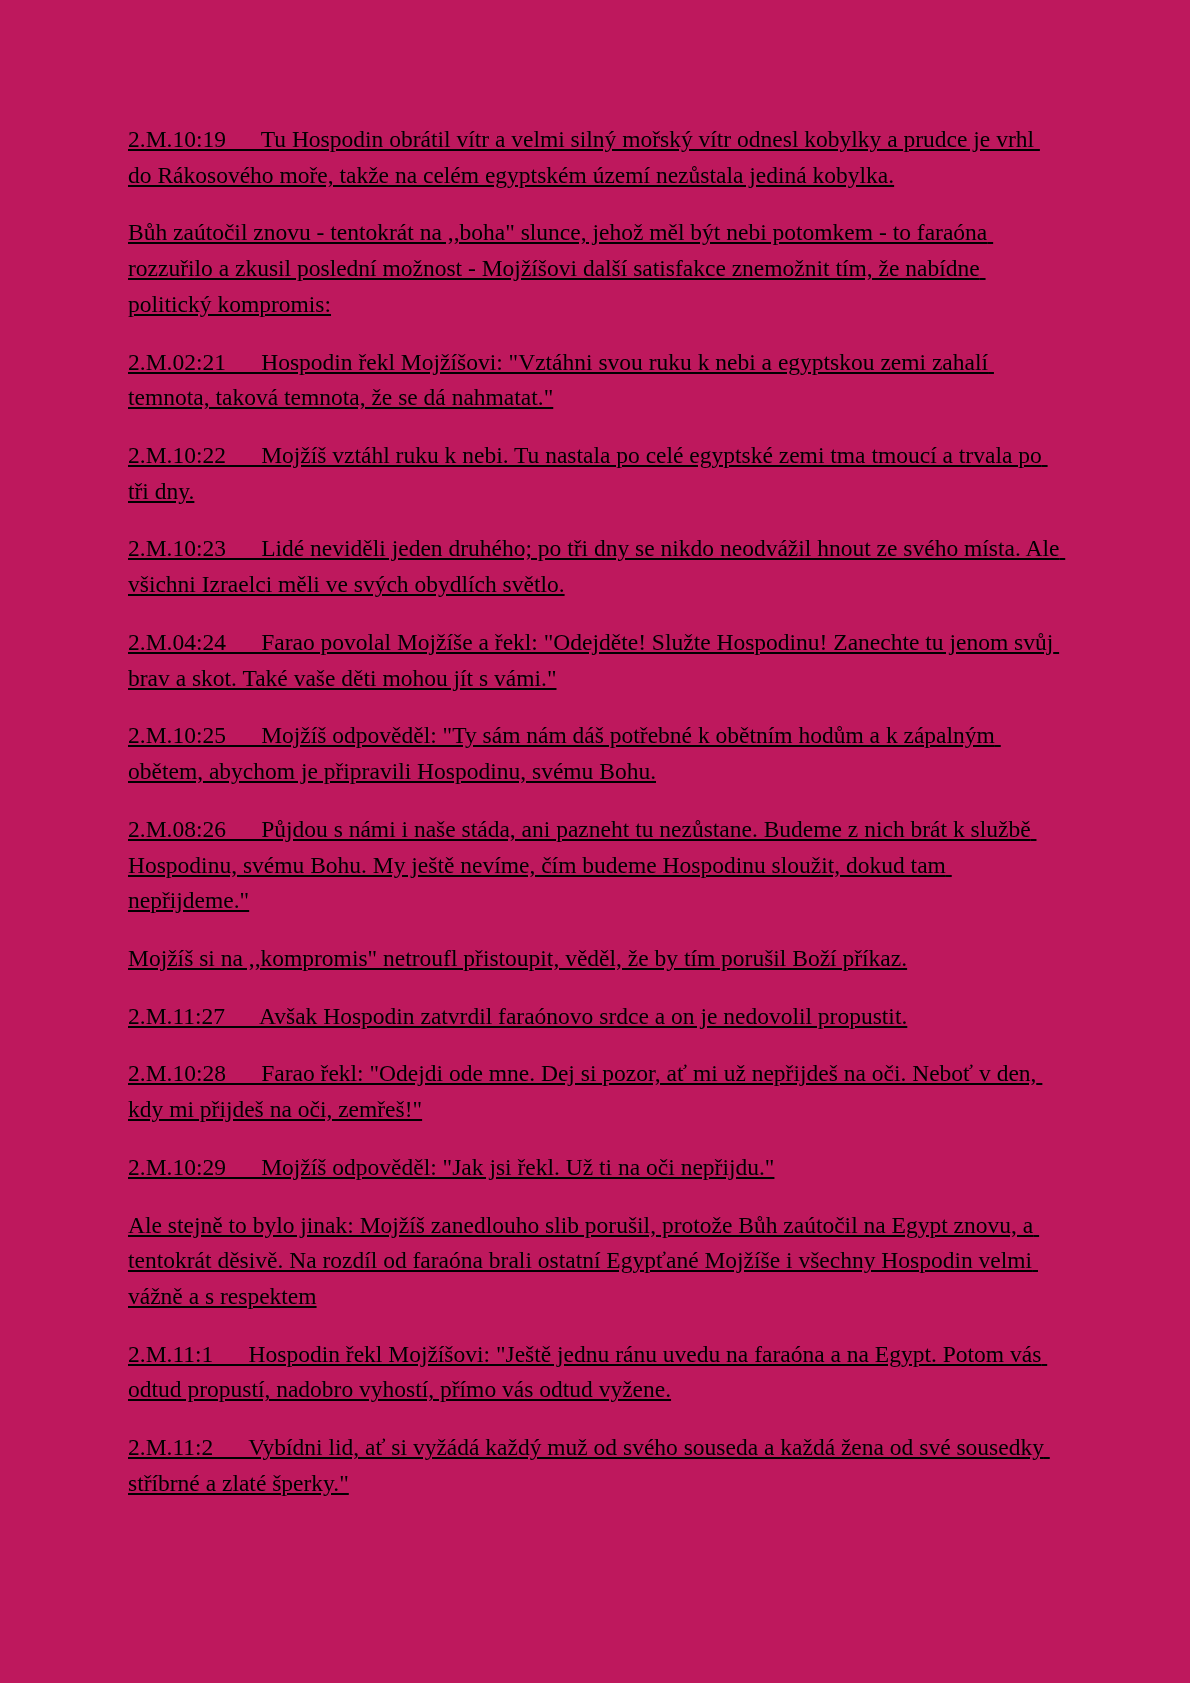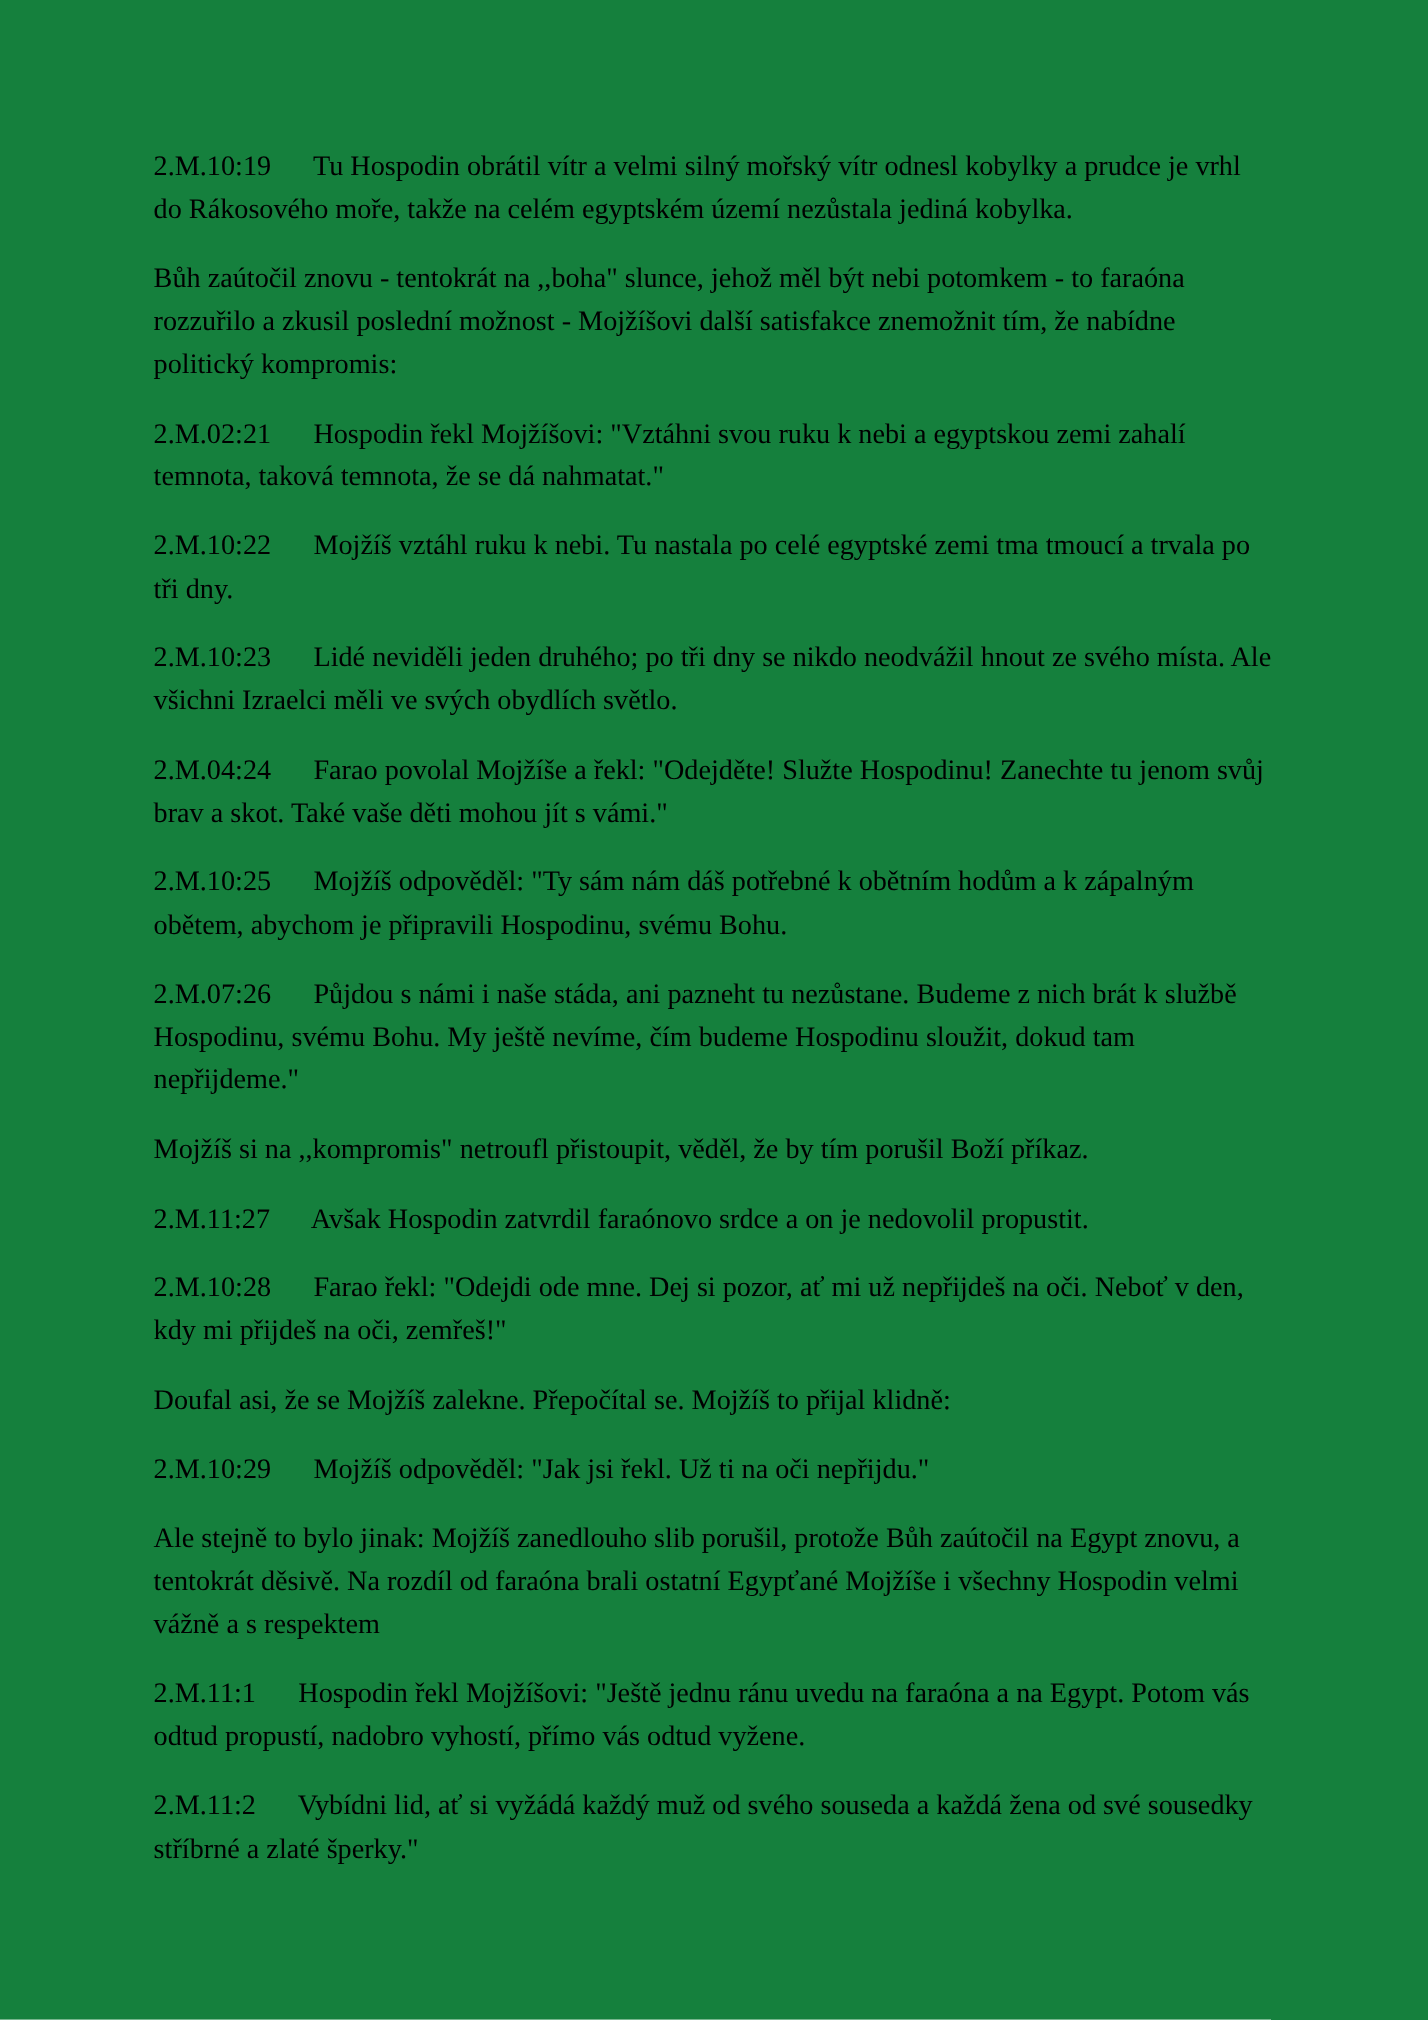--- a/index.html
+++ b/index.html
@@ -11,21 +11,22 @@
     width: 1190px;
     height: 1683px;
     font-family: "Liberation Serif", "DejaVu Serif", serif;
     color: #000000;
   }
   .page {
     box-sizing: border-box;
     width: 1190px;
     height: 1683px;
     padding: 122px 92px 0 128px;
-    background: #15803d;
+    background: #be185d;
+    text-decoration: underline;
   }
   .doc-body {
     width: 934px;
   }
   p.para {
     margin: 0 0 22px 0;
     font-size: 23.5px;
     line-height: 1.52;
     text-align: left;
     white-space: pre-wrap;
@@ -39,23 +40,22 @@
 
 <div class="page">
   <div class="doc-body">
     <p class="para">2.M.10:19      Tu Hospodin obrátil vítr a velmi silný mořský vítr odnesl kobylky a prudce je vrhl do Rákosového moře, takže na celém egyptském území nezůstala jediná kobylka.</p>
     <p class="para">Bůh zaútočil znovu - tentokrát na ,,boha" slunce, jehož měl být nebi potomkem - to faraóna rozzuřilo a zkusil poslední možnost - Mojžíšovi další satisfakce znemožnit tím, že nabídne politický kompromis:</p>
     <p class="para">2.M.02:21      Hospodin řekl Mojžíšovi: "Vztáhni svou ruku k nebi a egyptskou zemi zahalí temnota, taková temnota, že se dá nahmatat."</p>
     <p class="para">2.M.10:22      Mojžíš vztáhl ruku k nebi. Tu nastala po celé egyptské zemi tma tmoucí a trvala po tři dny.</p>
     <p class="para">2.M.10:23      Lidé neviděli jeden druhého; po tři dny se nikdo neodvážil hnout ze svého místa. Ale všichni Izraelci měli ve svých obydlích světlo.</p>
     <p class="para">2.M.04:24      Farao povolal Mojžíše a řekl: "Odejděte! Služte Hospodinu! Zanechte tu jenom svůj brav a skot. Také vaše děti mohou jít s vámi."</p>
     <p class="para">2.M.10:25      Mojžíš odpověděl: "Ty sám nám dáš potřebné k obětním hodům a k zápalným obětem, abychom je připravili Hospodinu, svému Bohu.</p>
-    <p class="para">2.M.07:26      Půjdou s námi i naše stáda, ani pazneht tu nezůstane. Budeme z nich brát k službě Hospodinu, svému Bohu. My ještě nevíme, čím budeme Hospodinu sloužit, dokud tam nepřijdeme."</p>
+    <p class="para">2.M.08:26      Půjdou s námi i naše stáda, ani pazneht tu nezůstane. Budeme z nich brát k službě Hospodinu, svému Bohu. My ještě nevíme, čím budeme Hospodinu sloužit, dokud tam nepřijdeme."</p>
     <p class="para">Mojžíš si na ,,kompromis" netroufl přistoupit, věděl, že by tím porušil Boží příkaz.</p>
     <p class="para">2.M.11:27      Avšak Hospodin zatvrdil faraónovo srdce a on je nedovolil propustit.</p>
     <p class="para">2.M.10:28      Farao řekl: "Odejdi ode mne. Dej si pozor, ať mi už nepřijdeš na oči. Neboť v den, kdy mi přijdeš na oči, zemřeš!"</p>
-    <p class="para">Doufal asi, že se Mojžíš zalekne. Přepočítal se. Mojžíš to přijal klidně:</p>
     <p class="para">2.M.10:29      Mojžíš odpověděl: "Jak jsi řekl. Už ti na oči nepřijdu."</p>
     <p class="para">Ale stejně to bylo jinak: Mojžíš zanedlouho slib porušil, protože Bůh zaútočil na Egypt znovu, a tentokrát děsivě. Na rozdíl od faraóna brali ostatní Egypťané Mojžíše i všechny Hospodin velmi vážně a s respektem</p>
     <p class="para">2.M.11:1      Hospodin řekl Mojžíšovi: "Ještě jednu ránu uvedu na faraóna a na Egypt. Potom vás odtud propustí, nadobro vyhostí, přímo vás odtud vyžene.</p>
     <p class="para">2.M.11:2      Vybídni lid, ať si vyžádá každý muž od svého souseda a každá žena od své sousedky stříbrné a zlaté šperky."</p>
   </div>
 </div>
 
 </body></html>

